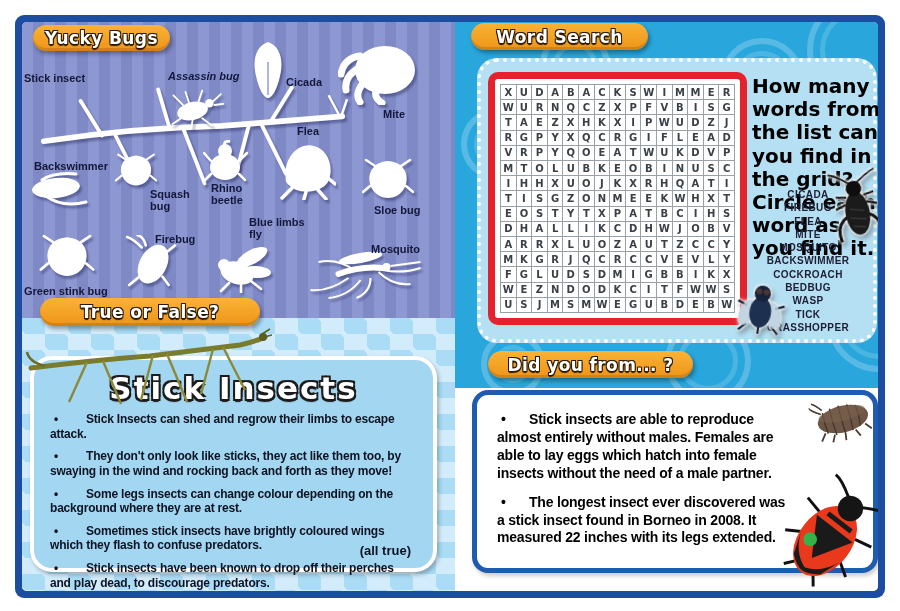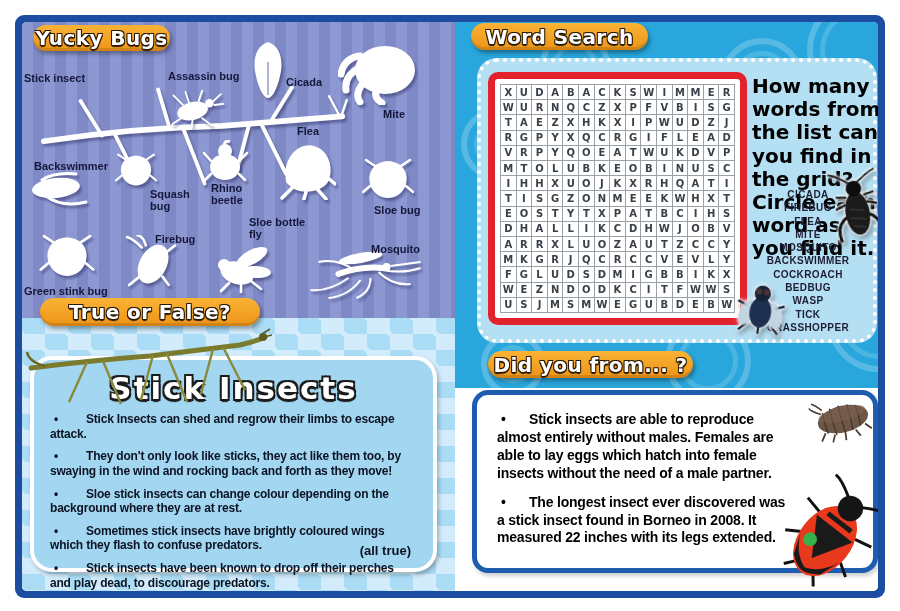--- a/index.html
+++ b/index.html
@@ -20,21 +20,21 @@
     background-size:46px 32px;background-position:0 0,23px 16px;}
   .panel-cyan{position:absolute;left:433px;top:0;width:423px;height:366px;background:#29a7dd;overflow:hidden;}
   .panel-white{position:absolute;left:433px;top:366px;width:423px;height:203px;background:#ffffff;}
 
   .ring{position:absolute;border:6px solid rgba(255,255,255,.22);border-radius:50%;}
   .ring::after{content:"";position:absolute;inset:7px;border:5px solid rgba(255,255,255,.16);border-radius:50%;}
 
   
   .banner{position:absolute;z-index:6;background:linear-gradient(180deg,#f9b335,#ee9418);
     border-radius:16px;display:flex;align-items:center;justify-content:center;
-    color:#fff;font-weight:bold;font-family:"DejaVu Sans",sans-serif;font-size:20px;letter-spacing:.4px;
+    color:#fff;font-weight:bold;font-family:"DejaVu Sans",sans-serif;font-size:17px;letter-spacing:.4px;
     text-shadow:-1px -1px 0 #2b1a00,1px -1px 0 #2b1a00,-1px 1px 0 #2b1a00,1px 1px 0 #2b1a00,0 2px 1px #2b1a00;
     box-shadow:2px 3px 4px rgba(0,0,0,.35), inset 0 -3px 0 rgba(0,0,0,.12);}
 
   
   .sil{position:absolute;color:#fff;filter:drop-shadow(2px 3px 1px rgba(30,30,80,.4));}
   .sil svg{width:100%;height:100%;display:block;}
   .bl{position:absolute;font-size:11px;font-weight:bold;color:#15173a;line-height:1.1;white-space:nowrap;margin-top:8px;}
   .bl.wrap{white-space:normal;}
 
   
@@ -191,28 +191,28 @@
         </svg>
       </div>
     <div class="sil" style="left:16px;top:212px;width:58px;height:44px;">
         <svg viewBox="0 0 50 42">
           <path d="M25 3 C39 4 46 14 43 26 C40 36 32 40 25 40 C18 40 10 36 7 26 C4 14 11 4 25 3 Z" fill="#fff"></path>
           <path d="M12 8 L3 2 M38 8 L47 2 M7 28 L0 34 M43 28 L50 34" stroke="#fff" stroke-width="2.5" stroke-linecap="round"></path>
         </svg>
       </div>
 
     <div class="bl" style="left:2px;top:42px;">Stick insect</div>
-    <div class="bl" style="left:146px;top:40px;">Assassin bug</div>
+    <div class="bl" style="left:146px;top:40px;font-style:italic;">Assassin bug</div>
     <div class="bl" style="left:264px;top:46px;">Cicada</div>
     <div class="bl" style="left:361px;top:78px;">Mite</div>
     <div class="bl" style="left:275px;top:95px;">Flea</div>
     <div class="bl" style="left:12px;top:130px;">Backswimmer</div>
     <div class="bl wrap" style="left:128px;top:158px;width:46px;">Squash bug</div>
     <div class="bl wrap" style="left:189px;top:152px;width:46px;">Rhino beetle</div>
-    <div class="bl wrap" style="left:227px;top:186px;width:60px;">Sloe bottle fly</div>
+    <div class="bl wrap" style="left:227px;top:186px;width:60px;">Blue limbs fly</div>
     <div class="bl" style="left:352px;top:174px;">Sloe bug</div>
     <div class="bl" style="left:133px;top:203px;">Firebug</div>
     <div class="bl" style="left:349px;top:213px;">Mosquito</div>
     <div class="bl" style="left:2px;top:255px;">Green stink bug</div>
 
     <div class="ws-panel"></div>
     <div class="gridbox">
       <div class="gridwrap">
           <div class="cell">X</div>
           <div class="cell">U</div>
@@ -487,21 +487,21 @@
         <circle cx="238" cy="9" r="4" fill="#5d5d20"></circle>
         <path d="M237 6 L245 1 M239 9 L247 7" stroke="#5d5d20" stroke-width="1.5"></path>
       </svg>
     </div>
 
     <div class="tf-card">
       <div class="tf-title">Stick Insects</div>
       <div>
           <p class="fact"><span class="dot">•</span><span>Stick Insects can shed and regrow their limbs to escape attack.</span></p>
           <p class="fact"><span class="dot">•</span><span>They don't only look like sticks, they act like them too, by swaying in the wind and rocking back and forth as they move!</span></p>
-          <p class="fact"><span class="dot">•</span><span>Sloe stick insects can change colour depending on the background where they are at rest.</span></p>
+          <p class="fact"><span class="dot">•</span><span>Some legs insects can change colour depending on the background where they are at rest.</span></p>
           <p class="fact"><span class="dot">•</span><span>Sometimes stick insects have brightly coloured wings which they flash to confuse predators.</span></p>
           <p class="fact"><span class="dot">•</span><span>Stick insects have been known to drop off their perches and play dead, to discourage predators.</span></p>
         </div>
       <div class="allnote">(all true)</div>
     </div>
 
     <div class="dyk-card">
       <div>
           <p class="fact"><span class="dot">•</span><span>Stick insects are able to reproduce almost entirely without males.  Females are able to lay eggs which hatch into female insects without the need of a male partner.</span></p>
           <p class="fact"><span class="dot">•</span><span>The longest insect ever discovered was a stick insect found in Borneo in 2008.  It measured 22 inches with its legs extended.</span></p>

